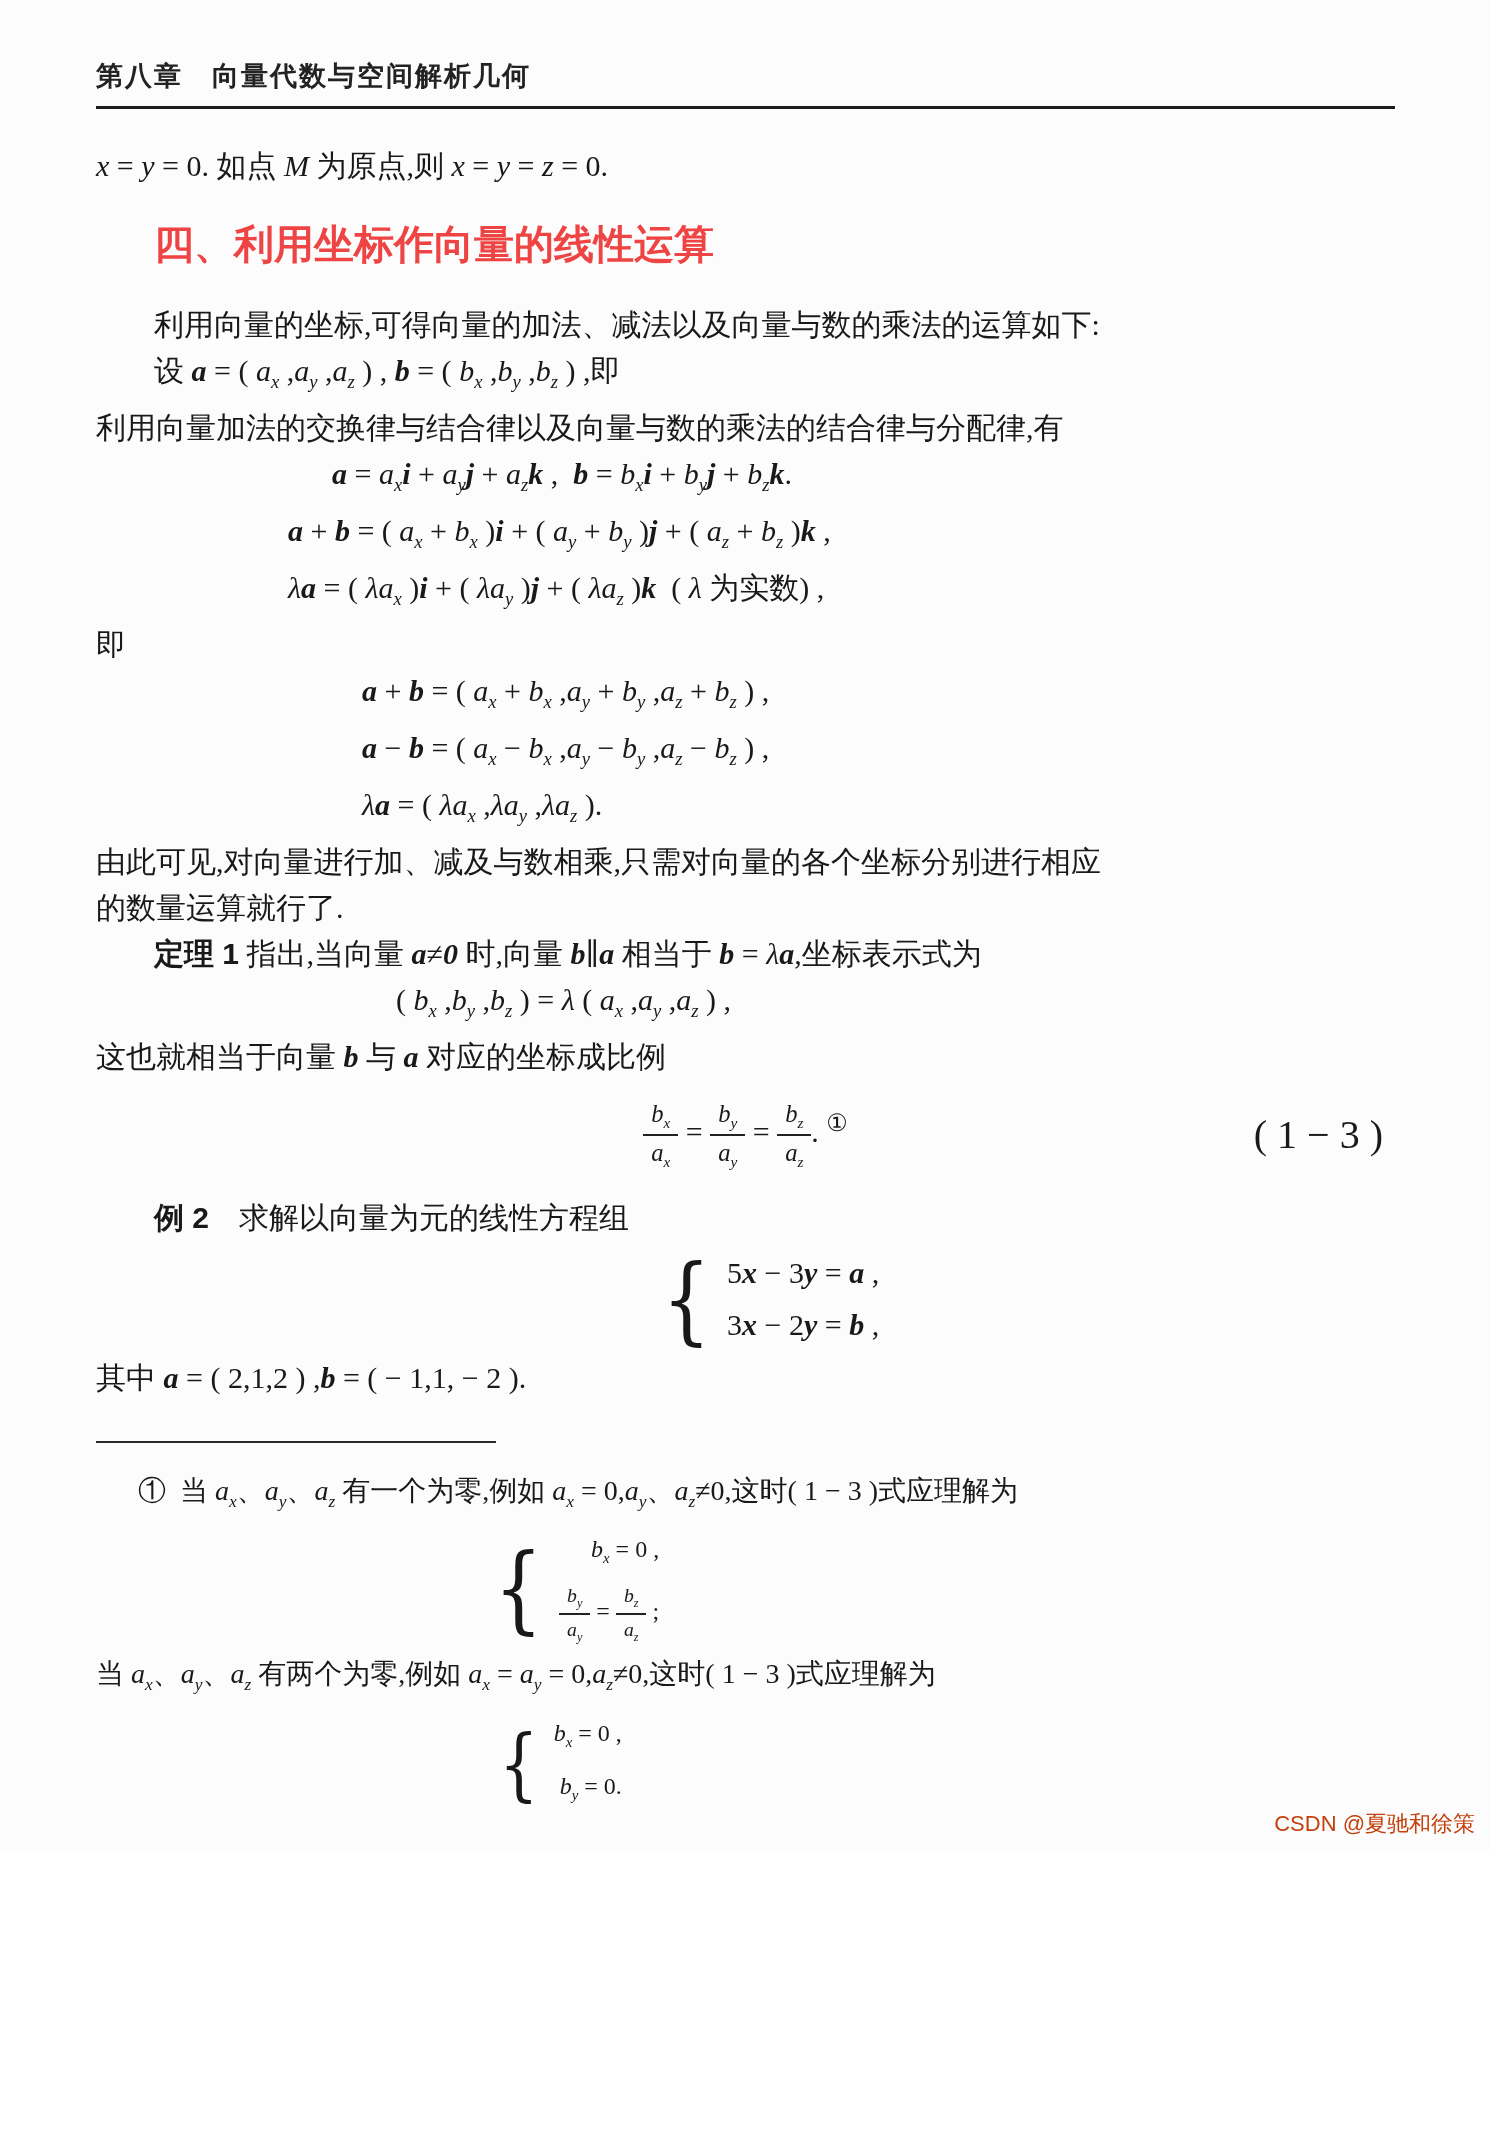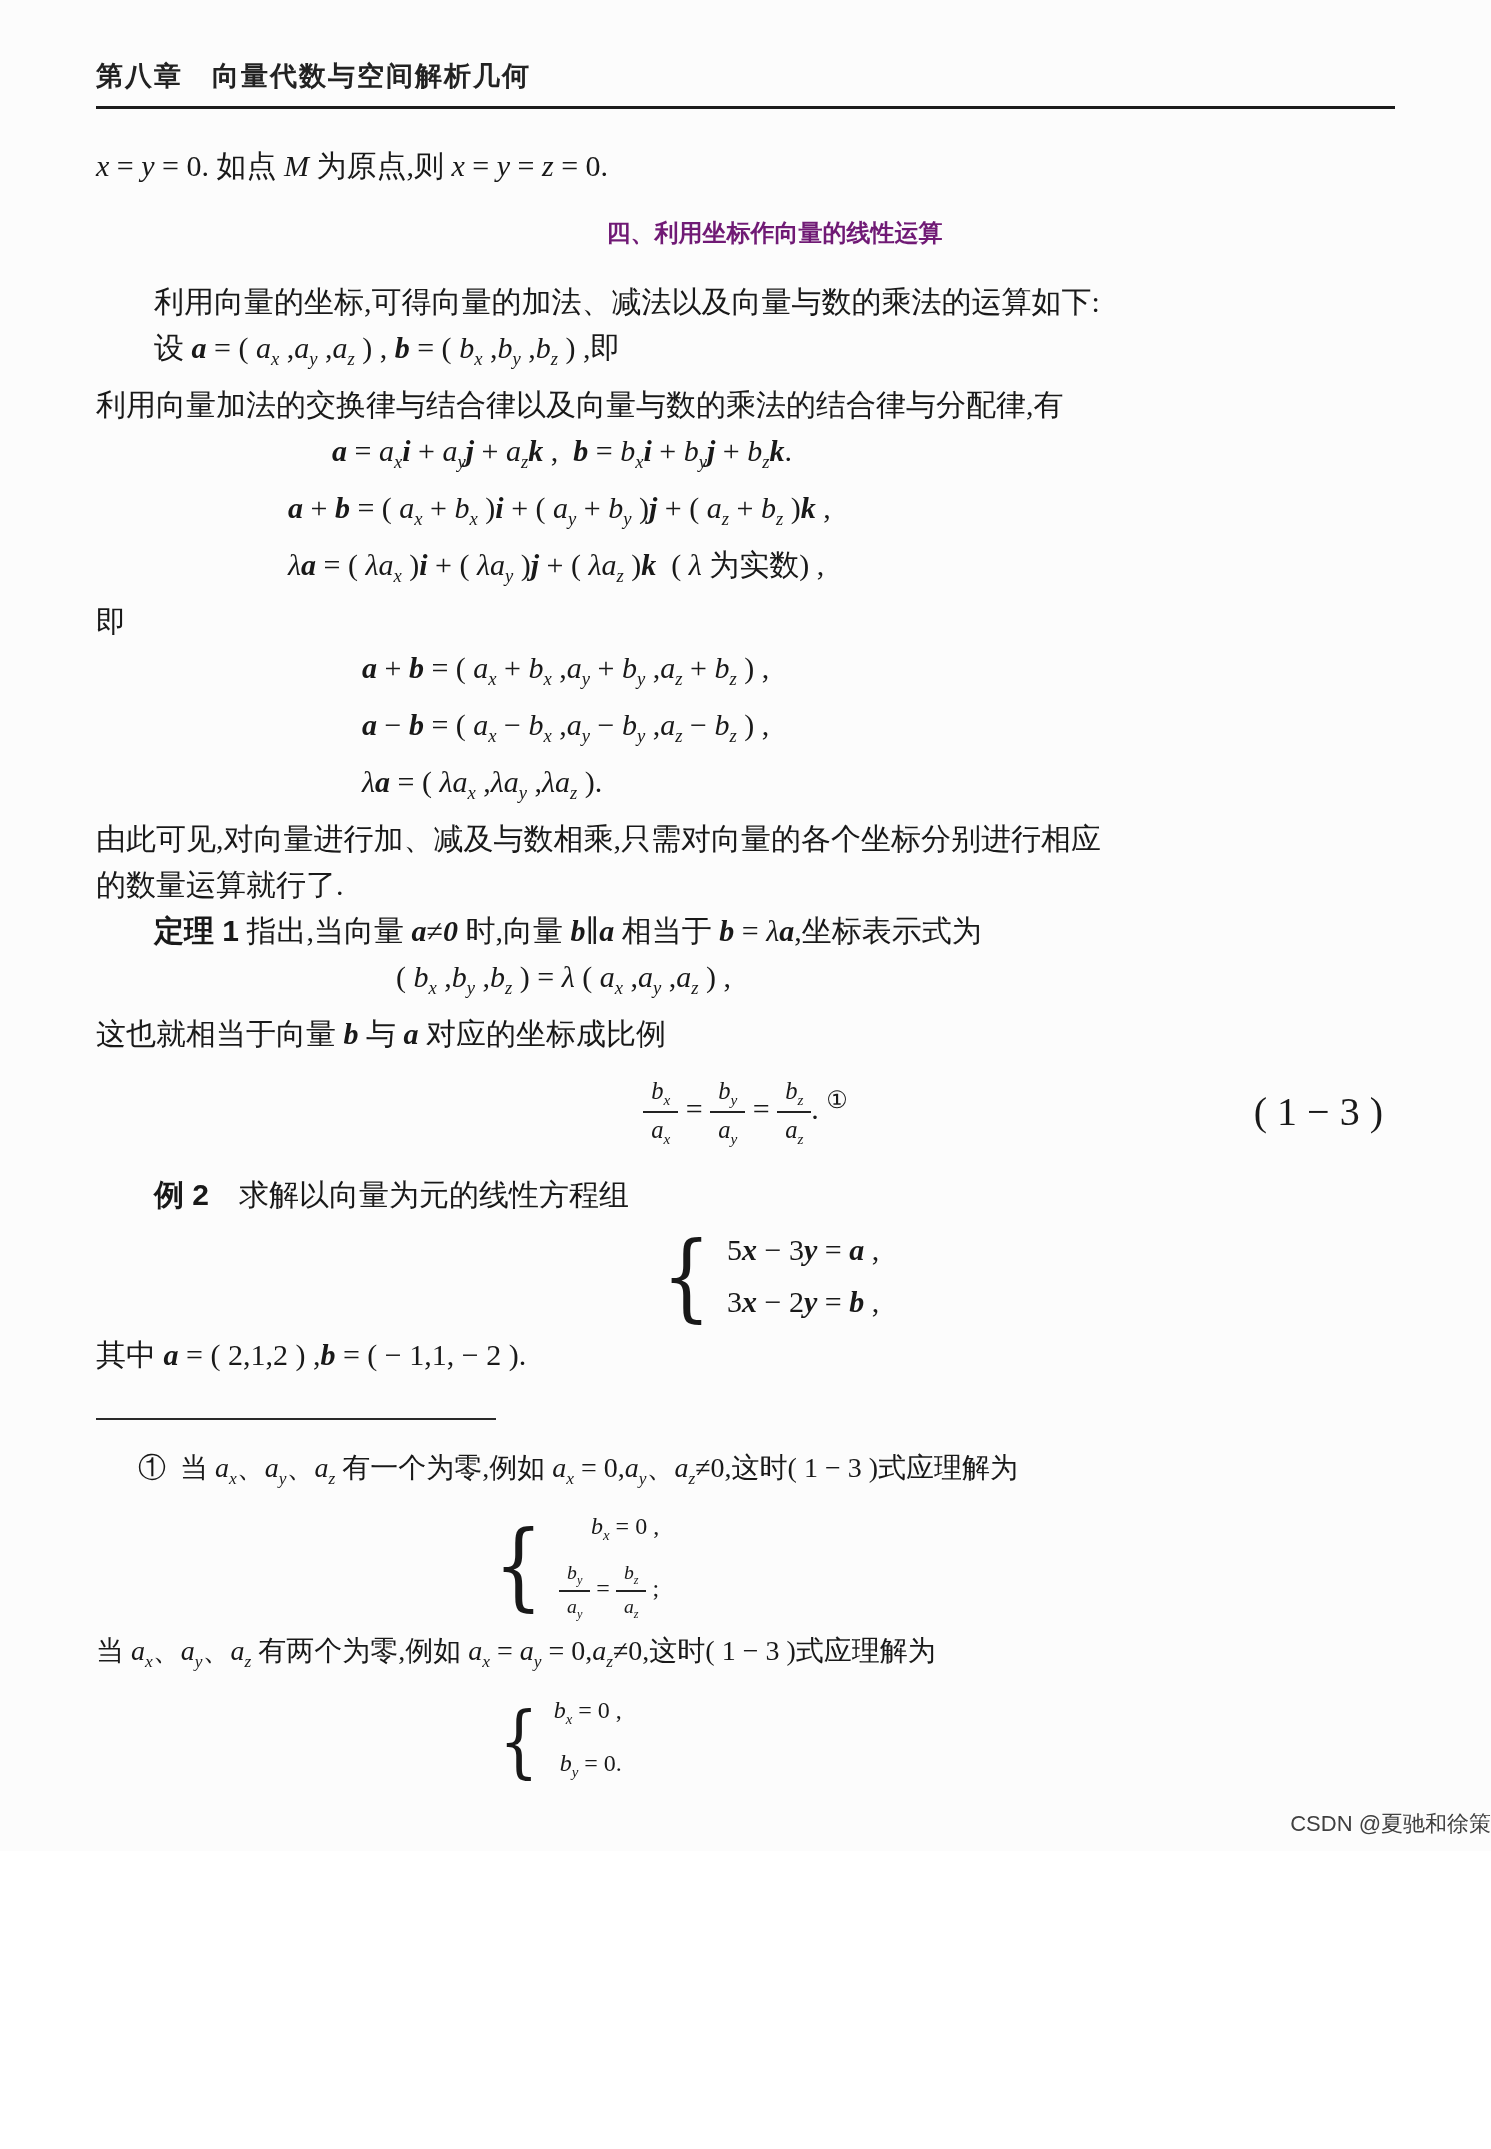--- a/index.html
+++ b/index.html
@@ -17,23 +17,22 @@
     font-family:"Liberation Sans","DejaVu Sans",sans-serif;
     font-weight:700; font-size:27px; letter-spacing:2px; color:#222;
   }
   .header-rule { height:3px; background:#1c1c1c; margin:12px 0 34px 0; }
 
   .line { font-size:30px; line-height:46px; margin:0; white-space:nowrap; }
   .indent { text-indent:58px; }
 
   .section-heading {
     font-family:"Liberation Sans","DejaVu Sans",sans-serif;
-    font-weight:700; font-size:24px; margin:28px 0 30px 0; padding-left:58px;
-    color:#701a75;
-    text-align:center;
+    font-weight:700; font-size:40px; margin:28px 0 30px 0; padding-left:58px;
+    color:#ef4444;
   }
 
   
   i { font-style:italic; }
   sub { font-size:0.62em; font-style:italic; }
   .v { font-style:italic; font-weight:700; }
   .hb { font-family:"Liberation Sans","DejaVu Sans",sans-serif; font-weight:700; font-style:normal; }
 
   .eq-basis  { margin-left:236px; }
   .blockA .line { margin-left:192px; }
@@ -65,23 +64,23 @@
   .fn-cases .brace { font-size:96px; }
   .fn-cases .crow { line-height:36px; white-space:nowrap; }
   .fn-cases2 { margin-left:398px; }
   .fn-cases2 .brace { font-size:78px; }
 
   .page-number {
     position:absolute; left:106px; top:1968px;
     font-size:30px; letter-spacing:4px; font-style:italic; color:#1d1d1d;
   }
   .watermark {
-    position:absolute; right:0; bottom:12px;
+    position:absolute; right:16px; bottom:12px;
     font-family:"Liberation Sans","DejaVu Sans",sans-serif;
-    font-size:22px; color:#404040;
+    font-size:22px; color:#c2410c;
   }
 </style>
 </head>
 <body>
 
 <div class="page">
   <div class="content">
 
     <div class="running-header">
       <span>第八章　向量代数与空间解析几何</span>

